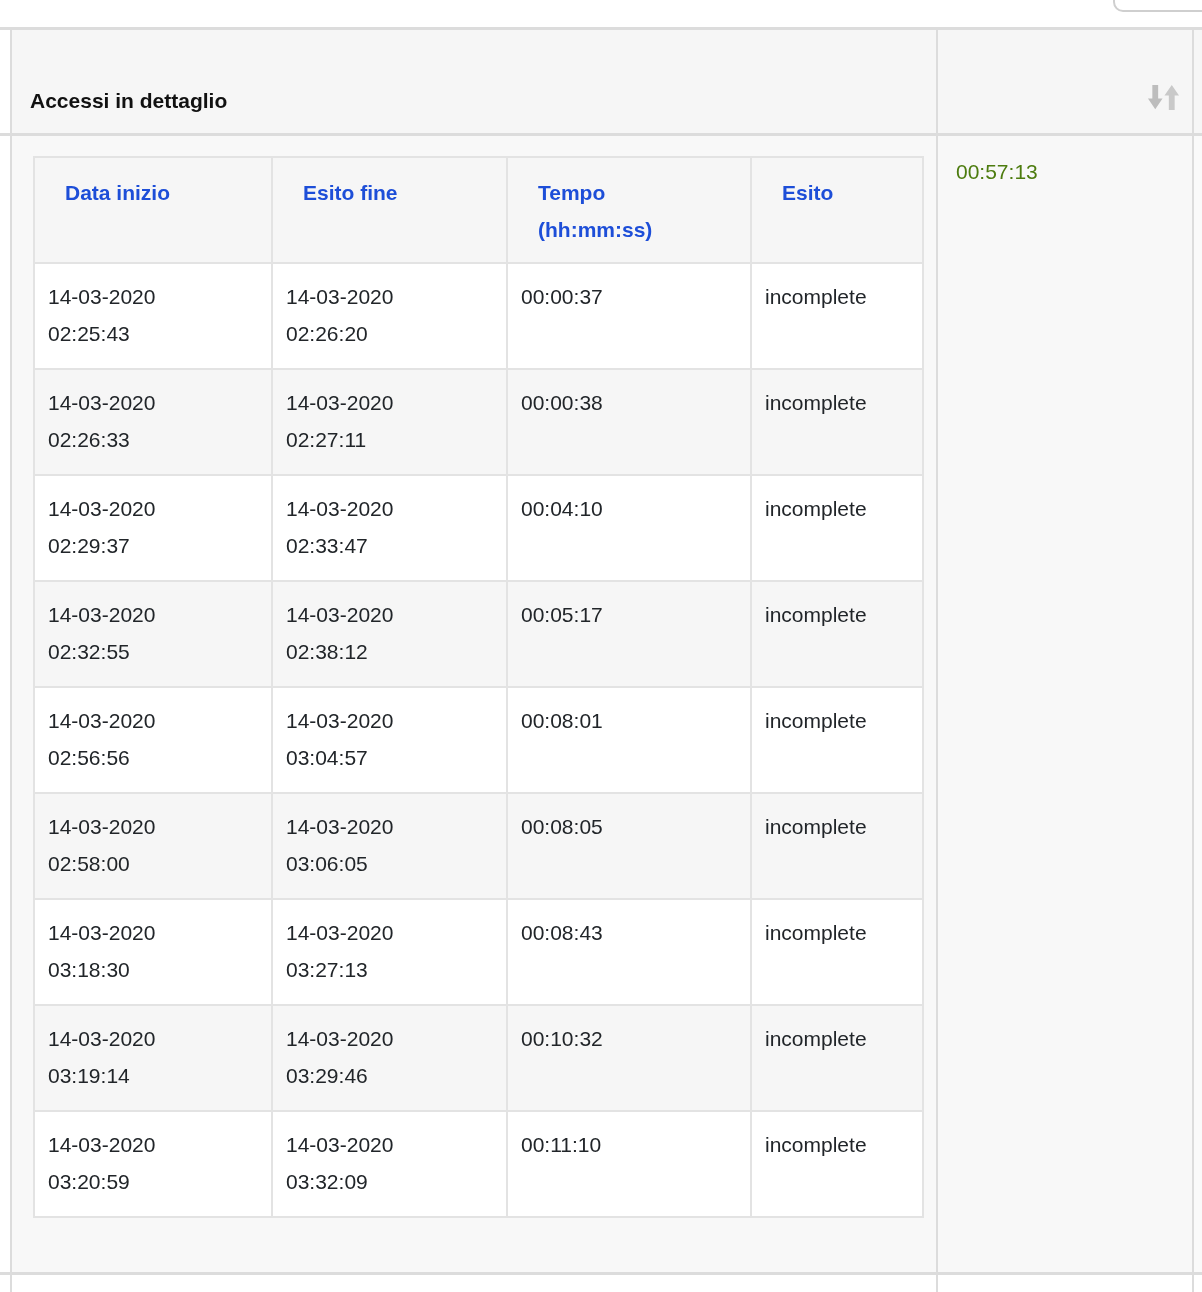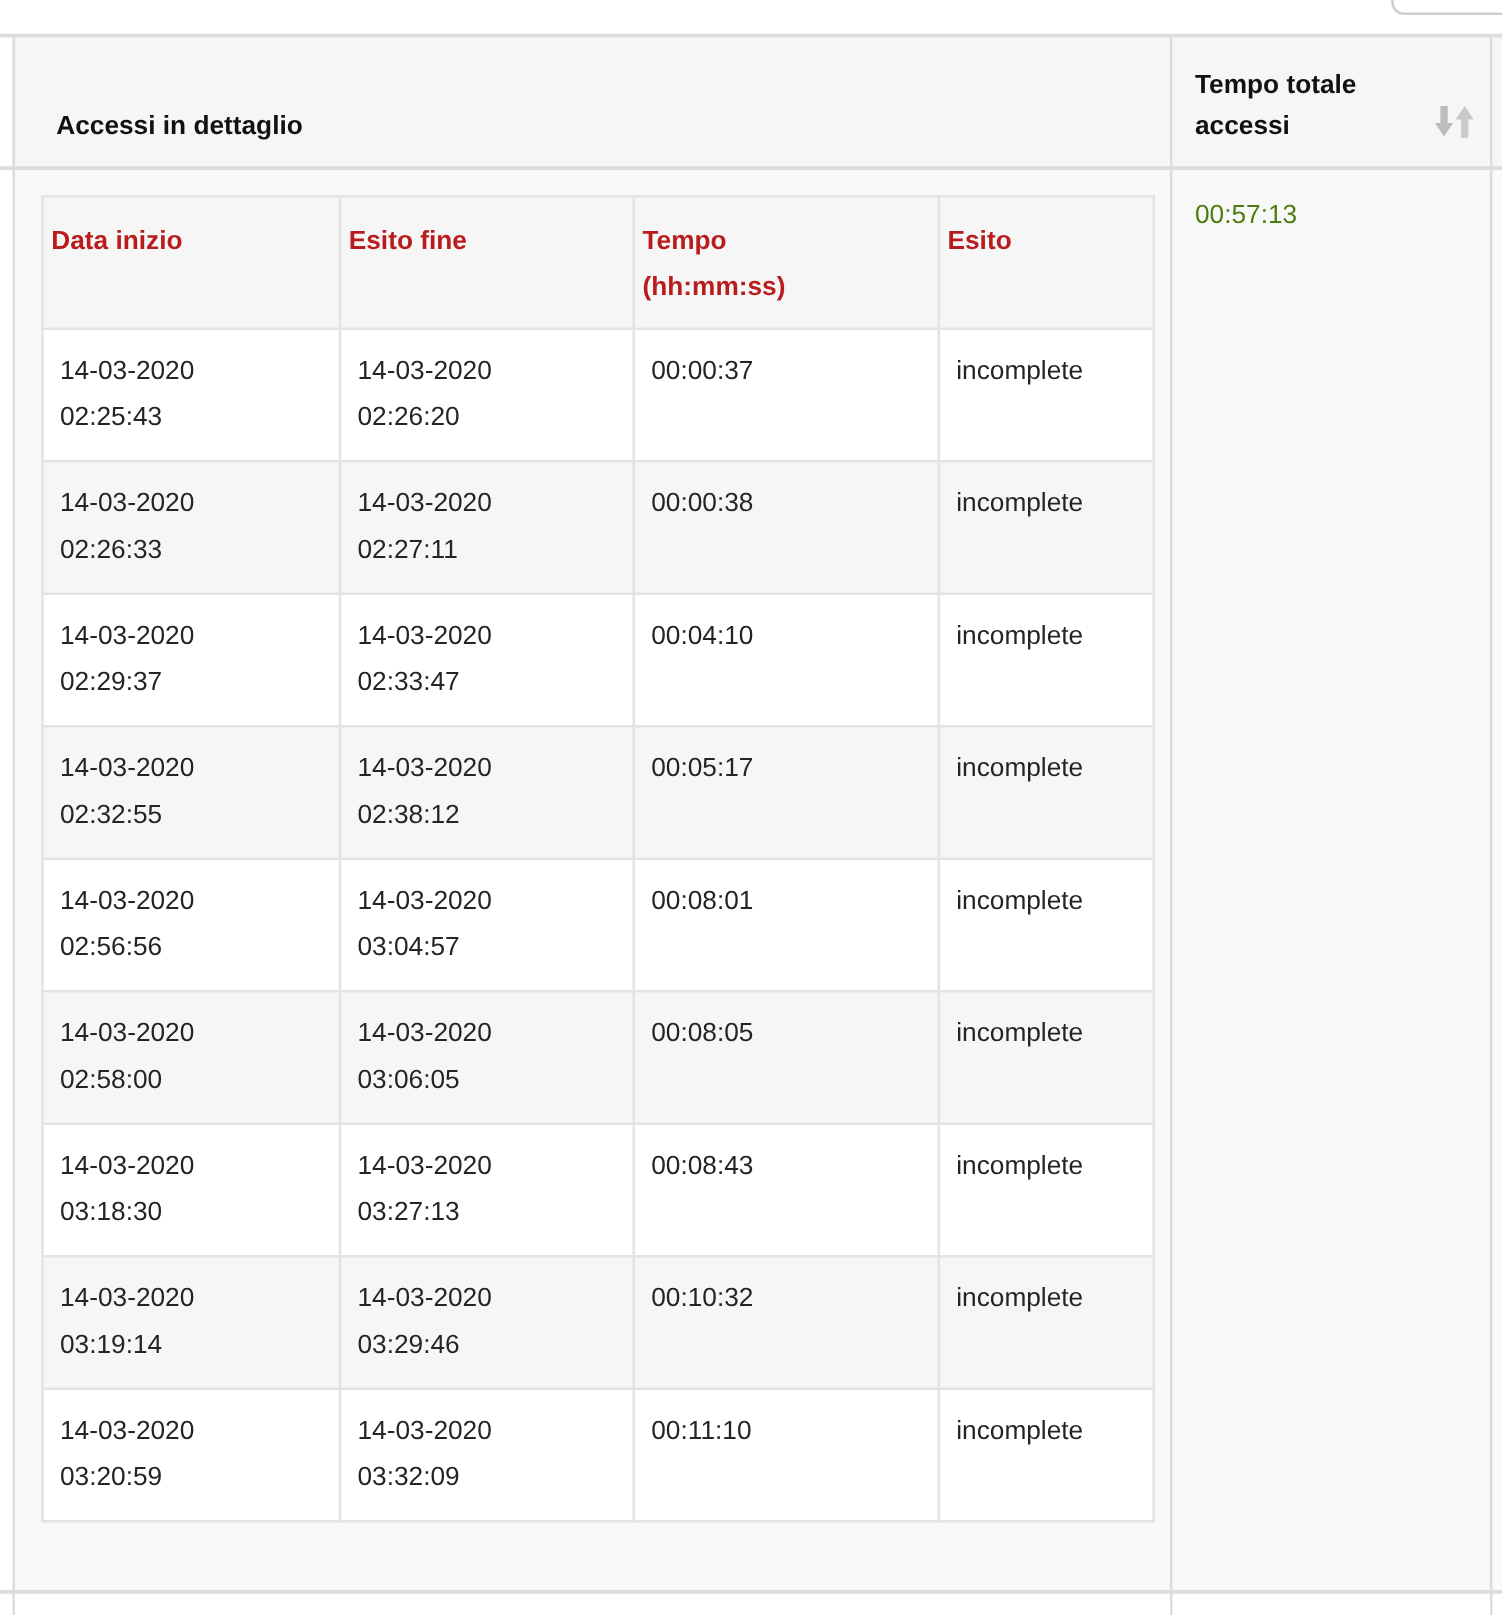--- a/index.html
+++ b/index.html
@@ -32,22 +32,22 @@
   .detail-wrap{position:absolute;left:33px;top:156px;}
   table.detail{
     border-collapse:collapse;table-layout:fixed;width:889px;
     font-size:21px;color:#212529;
   }
   table.detail th,table.detail td{
     border:2px solid #e3e3e3;vertical-align:top;text-align:left;
     line-height:37px;box-sizing:border-box;
   }
   table.detail th{
-    background:#f6f6f6;font-weight:bold;color:#b91c1c;
-    padding:16px 13px 14px 6px;height:106px;
+    background:#f6f6f6;font-weight:bold;color:#1d4ed8;
+    padding:16px 13px 14px 30px;height:106px;
   }
   table.detail td{
     background:#ffffff;padding:14px 13px 16px 13px;height:106px;margin-top:24px;
   }
   table.detail tbody tr:nth-child(even) td{background:#f6f6f6;}
 </style>
 </head>
 <body>
 
 <div id="canvas">
@@ -61,28 +61,24 @@
   <div class="bg body-bg" style="left:938px;width:254px;"></div>
   <div class="bg body-bg" style="left:1194px;width:8px;background:#fafafa;"></div>
 
   <div class="hline" style="top:27px;height:3px;"></div>
   <div class="hline" style="top:133px;height:3px;"></div>
   <div class="hline" style="top:1272px;height:3px;"></div>
   <div class="vline" style="left:10px;"></div>
   <div class="vline" style="left:936px;"></div>
   <div class="vline" style="left:1192px;"></div>
 
-  <div class="outer-th" style="left:30px;width:600px;margin-left:15px;">
+  <div class="outer-th" style="left:30px;width:600px;">
     <span>Accessi in dettaglio</span>
   </div>
 
-  <div class="outer-th pre" style="left:956px;width:180px;">
-    <span class="pre">Tempo totale
-accessi</span>
-  </div>
 
   <svg class="sort-icon" width="33" height="27" viewBox="0 0 34 26">
     <path d="M5.5 0 H11.5 V14 H16 L8.5 25 L1 14 H5.5 Z" fill="#bdbdbd"></path>
     <path d="M25.5 0 L33 11 H28.5 V26 H22.5 V11 H18 Z" fill="#c9c9c9"></path>
   </svg>
 
   <div class="total-value">00:57:13</div>
 
   <div class="detail-wrap">
     <table class="detail">

